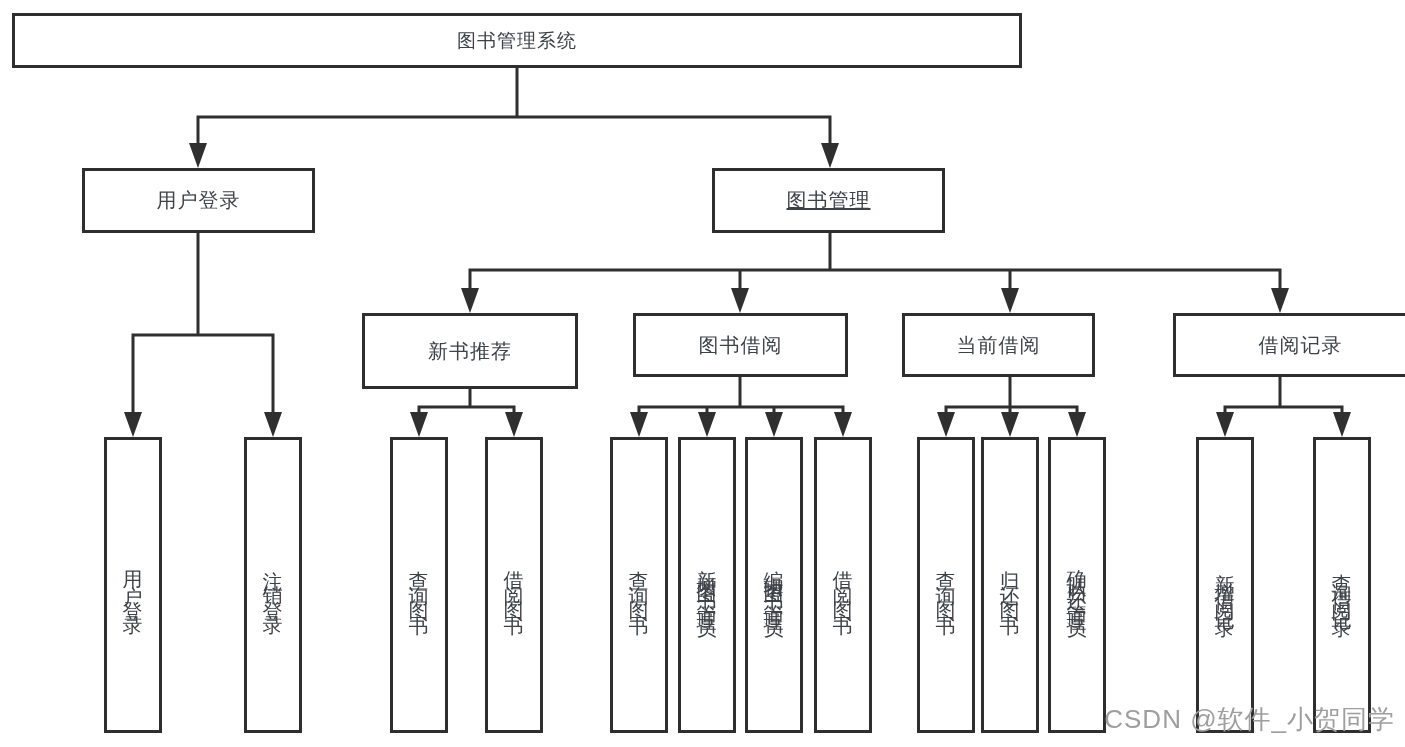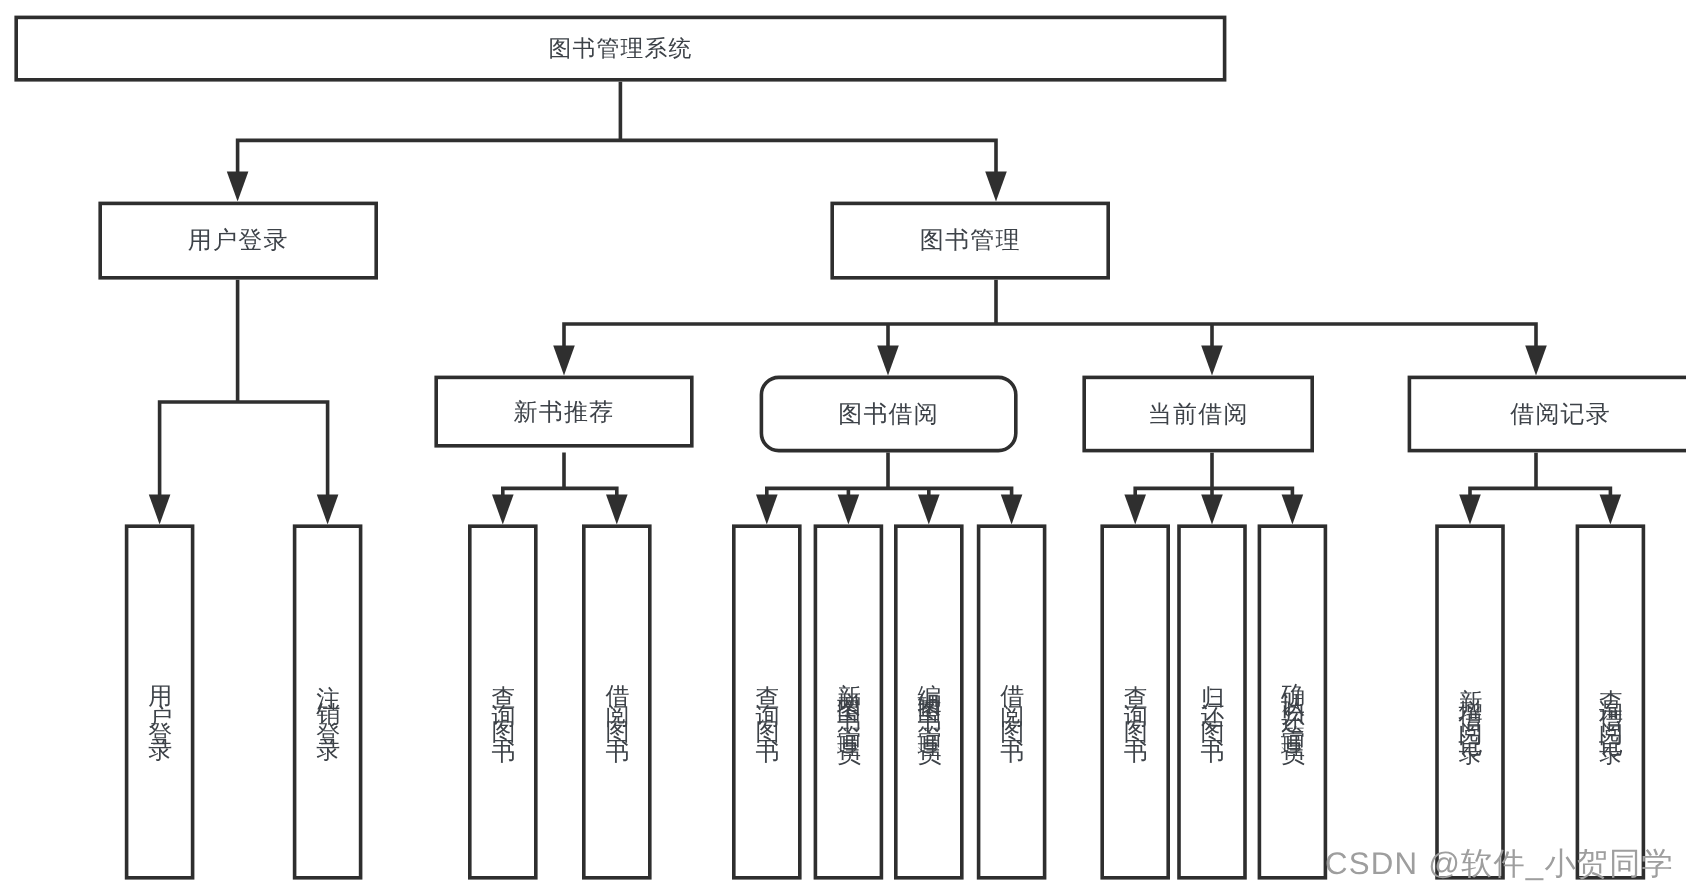--- a/index.html
+++ b/index.html
@@ -94,28 +94,28 @@
     </g>
   </svg>
 
   <div class="node root" style="left:12px; top:13px; width:1010px; height:55px;">
     <span class="hlabel">图书管理系统</span>
   </div>
 
   <div class="node" style="left:82px; top:168px; width:233px; height:65px;">
     <span class="hlabel">用户登录</span>
   </div>
-  <div class="node" style="left:692px; top:168px; width:233px; height:65px;">
+  <div class="node" style="left:712px; top:168px; width:233px; height:65px;text-decoration:underline;">
     <span class="hlabel">图书管理</span>
   </div>
 
-  <div class="node" style="left:362px; top:313px; width:216px; height:60px;">
+  <div class="node" style="left:362px; top:313px; width:216px; height:76px;">
     <span class="hlabel">新书推荐</span>
   </div>
-  <div class="node" style="left:633px; top:313px; width:215px; height:64px;border-radius:16px;">
+  <div class="node" style="left:633px; top:313px; width:215px; height:64px;">
     <span class="hlabel">图书借阅</span>
   </div>
   <div class="node" style="left:902px; top:313px; width:193px; height:64px;">
     <span class="hlabel">当前借阅</span>
   </div>
   <div class="node" style="left:1173px; top:313px; width:255px; height:64px;">
     <span class="hlabel">借阅记录</span>
   </div>
 
   <div class="node" style="left:104px; top:437px; width:58px; height:296px;">

